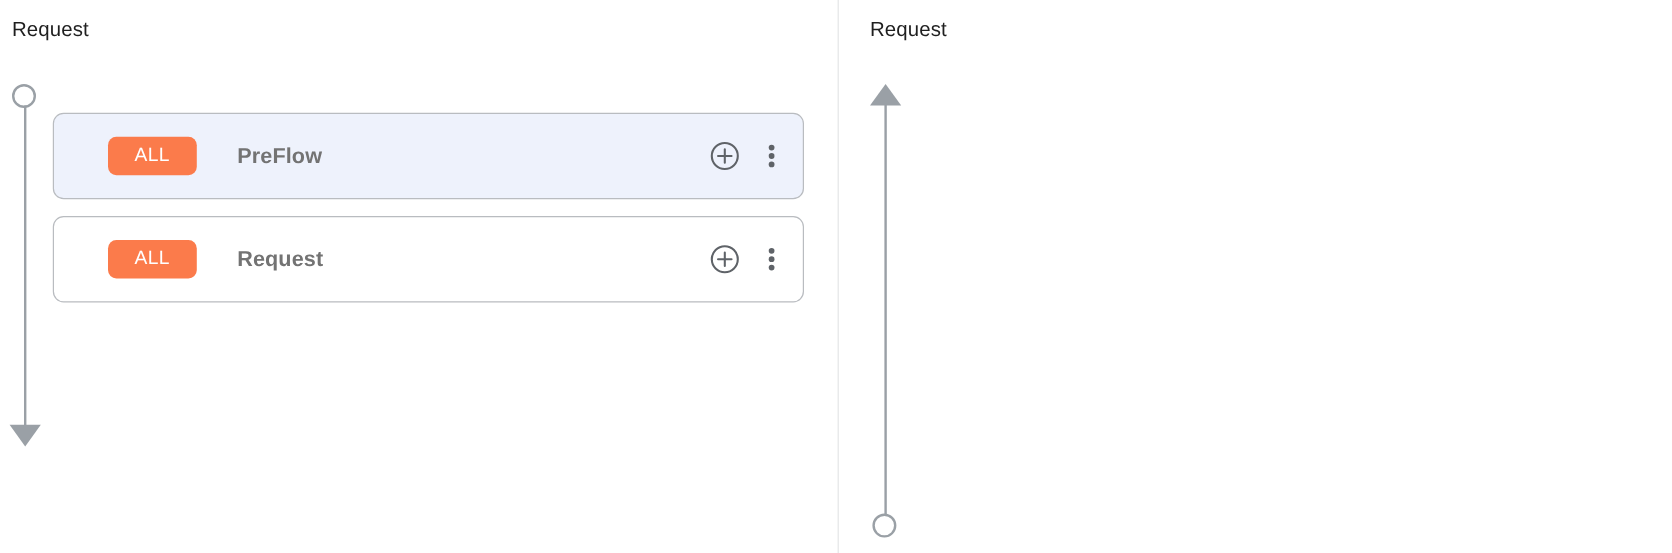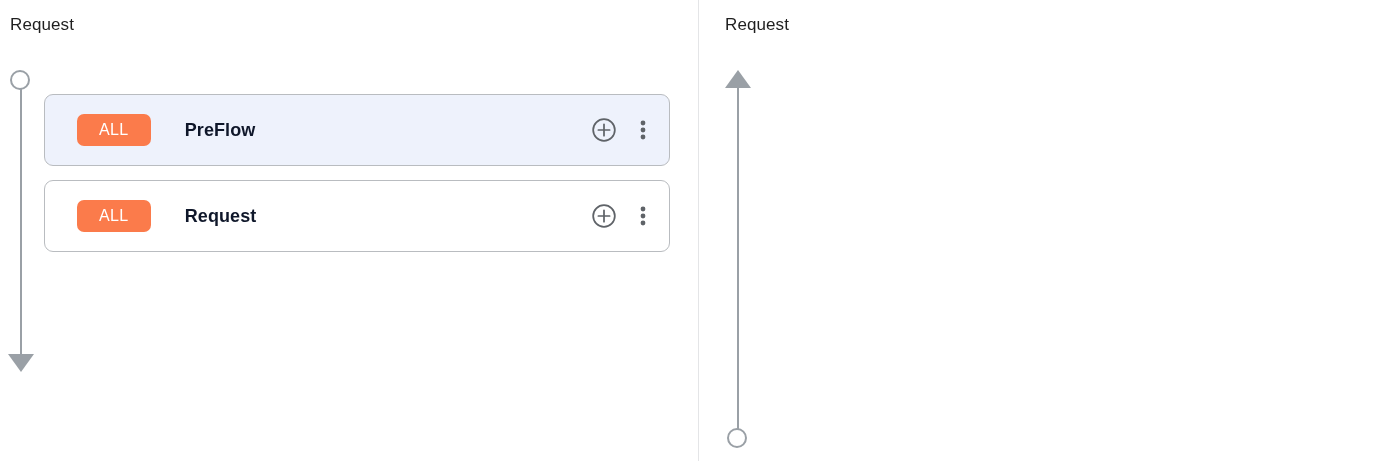--- a/index.html
+++ b/index.html
@@ -100,38 +100,38 @@
     margin-bottom: 14px;
   }
   .card.is-selected {
     background: #eef2fc;
   }
 
   .flow-header {
     display: flex;
     align-items: center;
     height: 70px;
-    padding: 0 16px 0 32px;
+    padding: 0 16px 0 45px;
   }
   .badge {
     flex: 0 0 auto;
     background: #fb7b4b;
     color: #ffffff;
     font-size: 16px;
     letter-spacing: .4px;
     border-radius: 7px;
     padding: 7px 22px 8px;
     line-height: 17px;
     text-align: center;
   }
   .flow-name {
     margin-left: 34px;
     font-size: 18px;
     font-weight: bold;
-    color: #0f172a;
+    color: #737373;
     letter-spacing: .1px;
     white-space: nowrap;
   }
   .flow-actions {
     margin-left: auto;
     display: flex;
     align-items: center;
     gap: 16px;
   }
 

